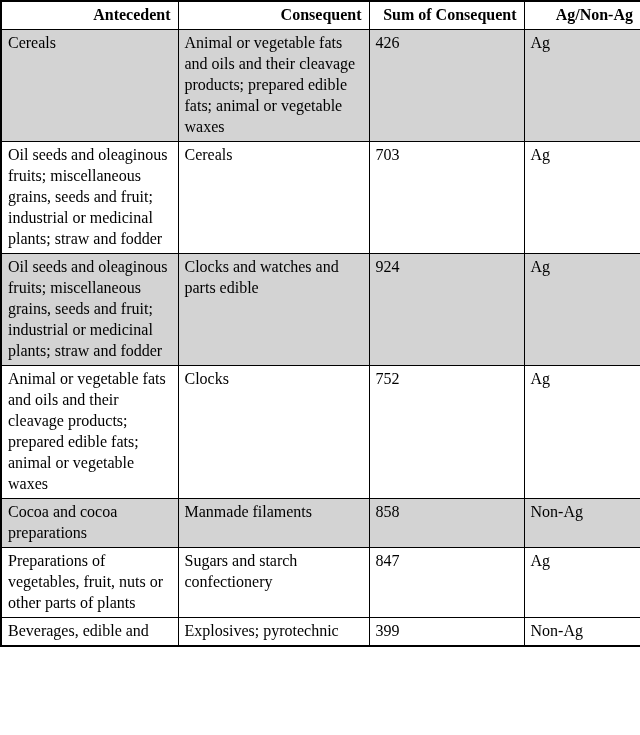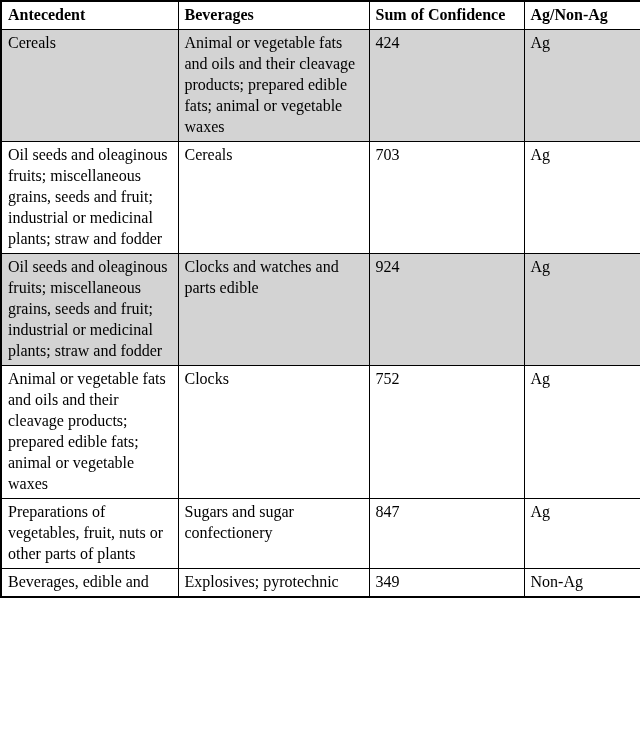--- a/index.html
+++ b/index.html
@@ -31,74 +31,81 @@
     padding: 2px 7px 4px 6px;
     font-size: 16px;
     line-height: 21px;
     word-wrap: break-word;
   }
   th {
     font-weight: bold;
     height: 20px;
     white-space: nowrap;
     overflow: hidden;
+    text-align: right;
   }
   tr.shaded td {
     background: var(--shade, #d3d3d3);
   }
 </style>
 </head>
 <body>
 
 <table>
   <colgroup>
     <col class="c-antecedent">
     <col class="c-consequent">
     <col class="c-confidence">
     <col class="c-category">
   </colgroup>
   <thead>
     <tr>
       <th>Antecedent</th>
-      <th>Beverages</th>
-      <th>Sum of Confidence</th>
+      <th>Consequent</th>
+      <th>Sum of Consequent</th>
       <th>Ag/Non-Ag</th>
     </tr>
   </thead>
   <tbody id="rows">
       <tr class="shaded">
         <td>Cereals</td>
         <td>Animal or vegetable fats and oils and their cleavage products; prepared edible fats; animal or vegetable waxes</td>
-        <td>424</td>
+        <td>426</td>
         <td>Ag</td>
       </tr>
       <tr>
         <td>Oil seeds and oleaginous fruits; miscellaneous grains, seeds and fruit; industrial or medicinal plants; straw and fodder</td>
         <td>Cereals</td>
         <td>703</td>
         <td>Ag</td>
       </tr>
       <tr class="shaded">
         <td>Oil seeds and oleaginous fruits; miscellaneous grains, seeds and fruit; industrial or medicinal plants; straw and fodder</td>
         <td>Clocks and watches and parts edible</td>
         <td>924</td>
         <td>Ag</td>
       </tr>
       <tr>
         <td>Animal or vegetable fats and oils and their cleavage products; prepared edible fats; animal or vegetable waxes</td>
         <td>Clocks</td>
         <td>752</td>
         <td>Ag</td>
       </tr>
+      <tr class="shaded">
+        <td>Cocoa and cocoa preparations</td>
+        <td>Manmade filaments</td>
+        <td>858</td>
+        <td>Non-Ag</td>
+      </tr>
       <tr>
         <td>Preparations of vegetables, fruit, nuts or other parts of plants</td>
-        <td>Sugars and sugar confectionery</td>
+        <td>Sugars and starch confectionery</td>
         <td>847</td>
         <td>Ag</td>
       </tr>
       <tr>
         <td>Beverages, edible and</td>
         <td>Explosives; pyrotechnic</td>
-        <td>349</td>
+        <td>399</td>
         <td>Non-Ag</td>
       </tr>
     </tbody>
 </table>
 
 </body></html>

